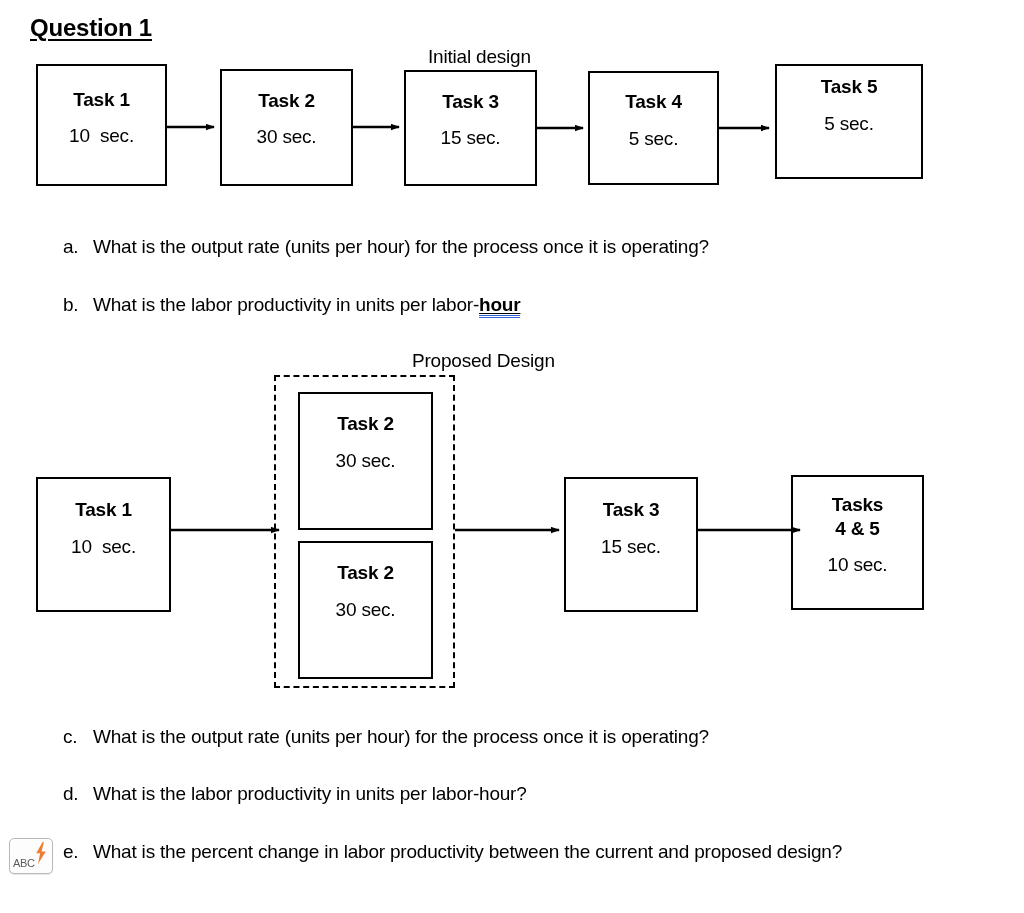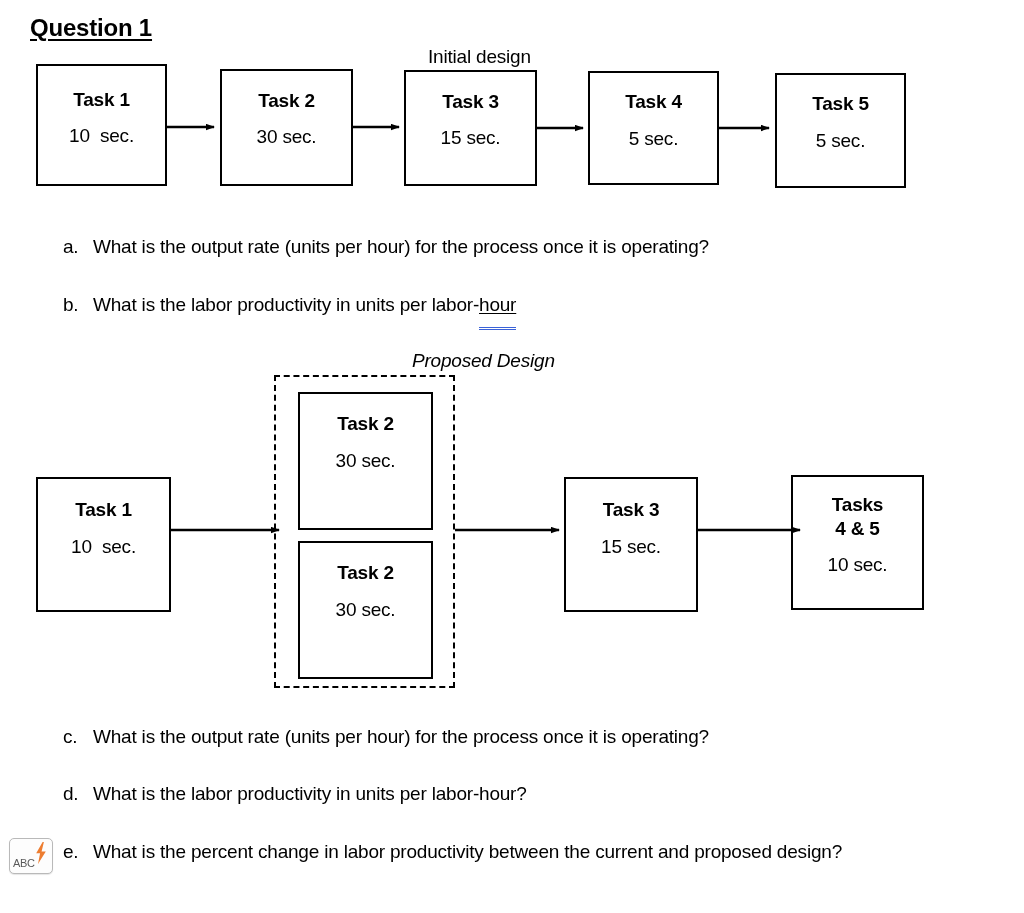--- a/index.html
+++ b/index.html
@@ -80,21 +80,22 @@
   .question-marker {
     width: 30px;
     flex: 0 0 30px;
     font-size: 19px;
   }
   .question-text { max-width: 860px; }
   .spellmark {
     text-decoration: underline;
     text-underline-offset: 2px;
     border-bottom: 3px double #3a62d8;
-    padding-bottom: 12px;
+    padding-bottom: 0px;
+    font-weight: bold;
   }
 
   
   #proofing-badge {
     left: 9px;
     top: 838px;
     width: 44px;
     height: 36px;
     box-sizing: border-box;
     border: 1px solid #b9b9b9;
@@ -137,21 +138,21 @@
 <div class="abs task-box" style="left:404px; top:70px; width:133px; height:116px; padding-top:19px;">
   <div class="task-name">Task 3</div>
   <div class="task-time" style="margin-top:14px;">15 sec.</div>
 </div>
 
 <div class="abs task-box" style="left:588px; top:71px; width:131px; height:114px; padding-top:18px;">
   <div class="task-name">Task 4</div>
   <div class="task-time" style="margin-top:15px;">5 sec.</div>
 </div>
 
-<div class="abs task-box" style="left:775px; top:73px; width:131px; height:115px; padding-top:18px;">
+<div class="abs task-box" style="left:775px; top:64px; width:148px; height:115px; padding-top:10px;">
   <div class="task-name">Task 5</div>
   <div class="task-time" style="margin-top:15px;">5 sec.</div>
 </div>
 
 <svg class="abs arrow" style="left:0; top:0; width:1024px; height:200px;">
   <defs>
     <marker id="ah" markerWidth="9" markerHeight="9" refX="8" refY="3.2" orient="auto" markerUnits="userSpaceOnUse">
       <path d="M0,0 L9,3.2 L0,6.4 z" fill="#000"></path>
     </marker>
   </defs>
@@ -164,21 +165,21 @@
 <div class="abs question-item" style="left:63px; top:233px;">
   <span class="question-marker">a.</span>
   <span class="question-text">What is the output rate (units per hour) for the process once it is operating?</span>
 </div>
 
 <div class="abs question-item" style="left:63px; top:291px;">
   <span class="question-marker">b.</span>
   <span class="question-text"><span>What is the labor productivity in units per labor-</span><span class="spellmark">hour</span></span>
 </div>
 
-<div class="abs diagram-label" style="left:412px; top:350px;font-style:italic;">Proposed Design</div>
+<div class="abs diagram-label" style="left:412px; top:350px;">Proposed Design</div>
 
 <div class="abs" id="parallel-group" style="left:274px; top:375px; width:181px; height:313px;"></div>
 
 <div class="abs task-box" style="left:36px; top:477px; width:135px; height:135px; padding-top:20px;">
   <div class="task-name">Task 1</div>
   <div class="task-time" style="margin-top:15px;">10  sec.</div>
 </div>
 
 <div class="abs task-box" style="left:298px; top:392px; width:135px; height:138px; padding-top:19px;">
   <div class="task-name">Task 2</div>

